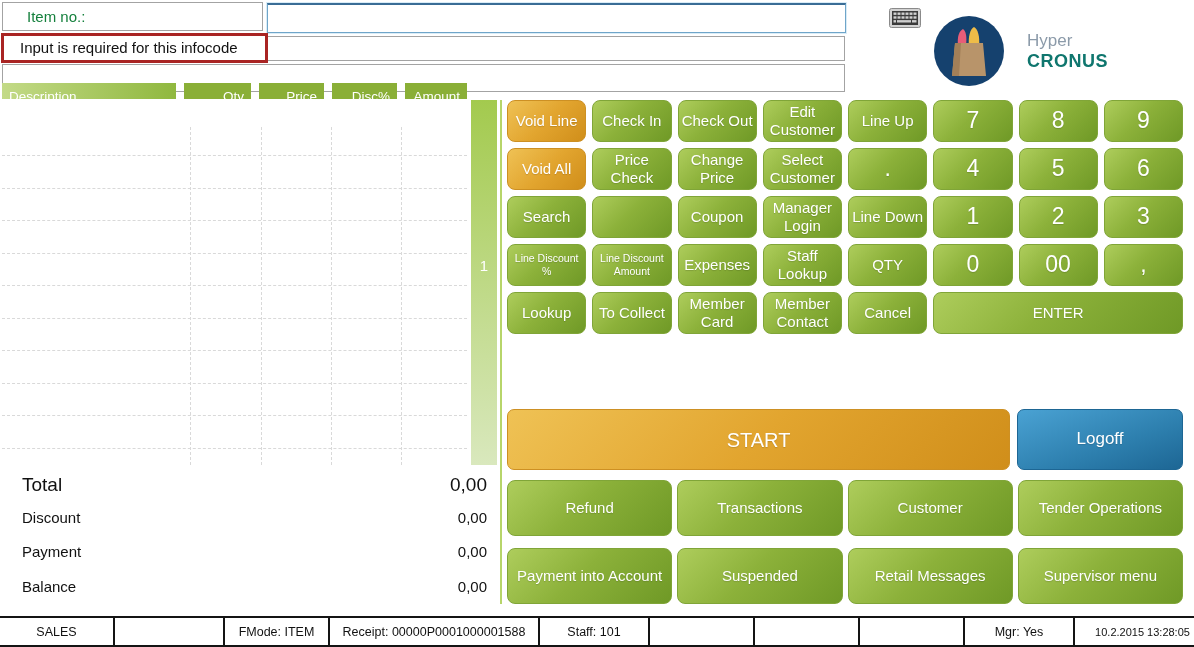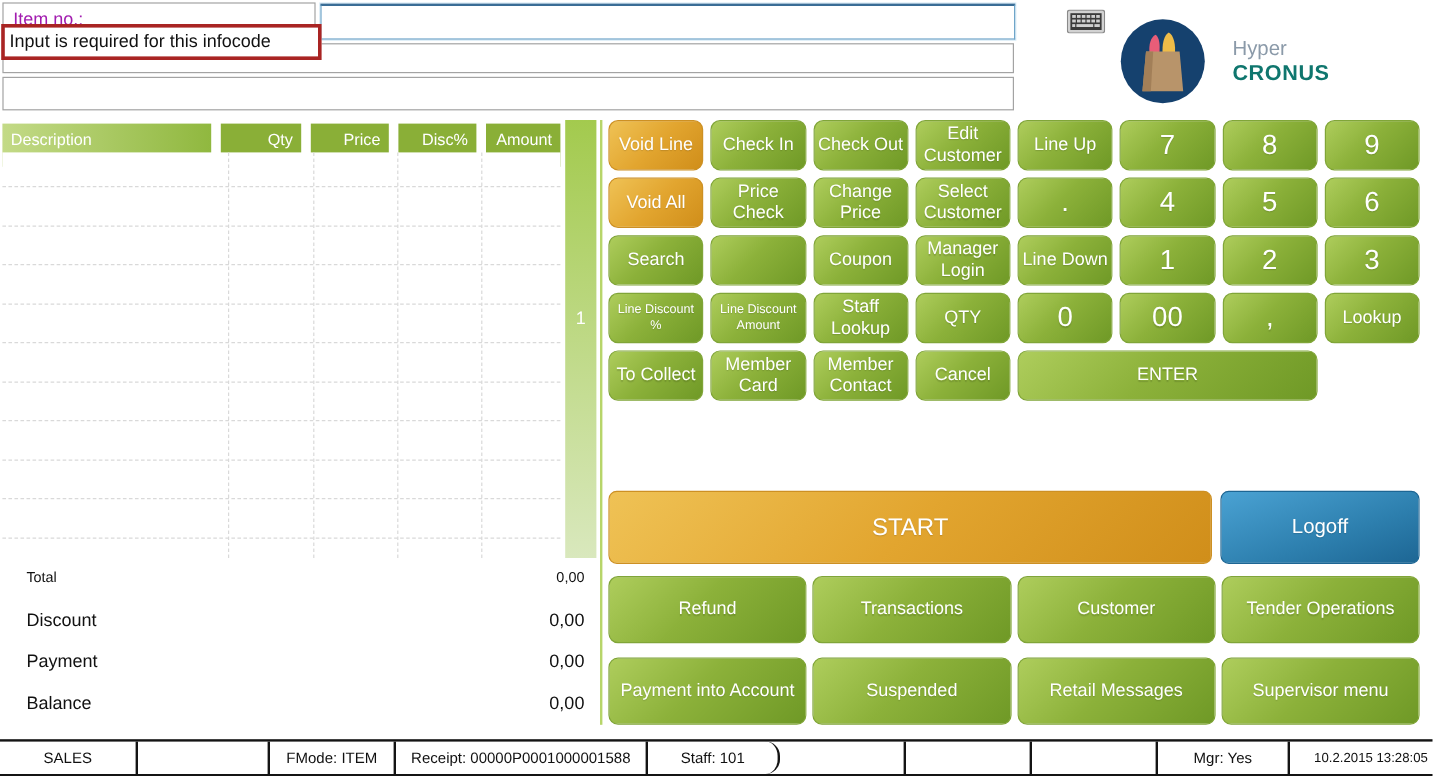--- a/index.html
+++ b/index.html
@@ -5,55 +5,55 @@
   * { margin:0; padding:0; box-sizing:border-box; }
   html,body { background:#fff; }
   body { font-family:"Liberation Sans","DejaVu Sans",sans-serif; }
   #app {
     position:relative; width:1194px; height:647px; background:#fff;
     overflow:hidden; margin:0 auto;
   }
   
   .field { position:absolute; background:#fff; border:1px solid #a3a3a3; }
   #item-label { left:2px; top:2px; width:261px; height:29px; font-size:15px;
-    color:#a21caf; line-height:27px; padding-left:8px; }
+    color:#15803d; line-height:27px; padding-left:24px; }
   #main-input { left:267px; top:3px; width:579px; height:30px;
     border:1px solid #6fa5c9; border-top:2px solid #3a6d96;
     box-shadow:0 0 0 1px #d9ecf7; font-size:15px; padding:2px 36px 2px 6px; color:#111; }
   #kb-icon { position:absolute; right:273px; top:8px; width:32px; height:20px; cursor:pointer; }
   #field-2 { left:2px; top:36px; width:843px; height:25px; }
   #field-3 { left:2px; top:64px; width:843px; height:28px; }
-  #error-box { position:absolute; left:1px; top:20px; width:267px; height:30px;
+  #error-box { position:absolute; left:1px; top:33px; width:267px; height:30px;
     background:#fff; border:3px solid #a92423; font-size:15px; color:#111;
-    line-height:24px; padding-left:4px; z-index:3; }
+    line-height:24px; padding-left:16px; z-index:3; }
   
   #logo { position:absolute; left:933px; top:16px; width:250px; height:70px; display:flex; align-items:center; }
   #logo-text { margin-left:22px; }
   #logo-top { font-size:17px; color:#8b9aa9; }
   #logo-bottom { font-size:18px; font-weight:bold; color:#0f766e; letter-spacing:0.5px; }
   
-  #grid-header { position:absolute; left:2px; top:103px; width:465px; height:36px;
+  #grid-header { position:absolute; left:2px; top:83px; width:465px; height:16px;
     display:flex; gap:8px; }
   .gh-cell { background:#8aaf37; color:#fff; font-size:13.5px; line-height:28px;
     padding:0 7px; text-align:right; }
   .gh-cell.first { background:linear-gradient(to right,#c3da87,#90b83f); text-align:left; }
   #grid-body { position:absolute; left:2px; top:127px; width:465px; height:338px; background:#fff; }
   .g-hline { position:absolute; left:0; width:100%; border-top:1px dashed #d9d9d9; }
   .g-vline { position:absolute; top:0; height:100%; border-left:1px dashed #d9d9d9; }
   
   #scrollbar { position:absolute; left:471px; top:100px; width:26px; height:365px;
     background:linear-gradient(to bottom,#a3ca4e,#d9e8bd); cursor:pointer; }
   #page-num { position:absolute; top:43%; width:100%; text-align:center;
     color:#fff; font-size:15px; }
   #divider { position:absolute; left:500px; top:100px; width:2px; height:504px; background:#b7d56a; }
   
   #totals { position:absolute; left:22px; top:474px; width:465px; }
   .t-row { position:absolute; left:0; width:100%; display:flex; justify-content:space-between;
     font-size:15px; color:#111; }
-  .t-row.big { font-size:12px; }
+  .t-row.big { font-size:19px; }
   
   .btn { display:flex; align-items:center; justify-content:center; text-align:center;
     color:#fff; border-radius:8px; font-size:15px; line-height:1.2; cursor:pointer;
     text-shadow:0 1px 1px rgba(0,0,0,0.15); padding:2px; }
   .btn.green { background:linear-gradient(135deg,#aecd5c 0%,#8cb13a 45%,#6f9926 100%);
     border:1px solid #80a538; }
   .btn.orange { background:linear-gradient(135deg,#efc255 0%,#e2a52f 50%,#d08e1a 100%);
     border:1px solid #cd9023; }
   .btn.blue { background:linear-gradient(160deg,#4aa2d3 0%,#2d7fae 60%,#1d6694 100%);
     border:1px solid #1d6694; }
@@ -190,20 +190,21 @@
       <div class="btn green">Search</div>
       <div class="btn green"></div>
       <div class="btn green">Coupon</div>
       <div class="btn green">Manager Login</div>
       <div class="btn green">Line Down</div>
       <div class="btn green num">1</div>
       <div class="btn green num">2</div>
       <div class="btn green num">3</div>
       <div class="btn green small">Line Discount %</div>
       <div class="btn green small">Line Discount Amount</div>
+      <div class="btn green">Expenses</div>
       <div class="btn green">Staff Lookup</div>
       <div class="btn green">QTY</div>
       <div class="btn green num">0</div>
       <div class="btn green num">00</div>
       <div class="btn green num">,</div>
       <div class="btn green">Lookup</div>
       <div class="btn green">To Collect</div>
       <div class="btn green">Member Card</div>
       <div class="btn green">Member Contact</div>
       <div class="btn green">Cancel</div>
@@ -220,20 +221,20 @@
       <div class="btn green">Suspended</div>
       <div class="btn green">Retail Messages</div>
       <div class="btn green">Supervisor menu</div>
     </div>
 
   <div id="status-bar">
       <div class="sb-cell" style="width: 115px;">SALES</div>
       <div class="sb-cell" style="width: 110px;"></div>
       <div class="sb-cell" style="width: 105px;">FMode: ITEM</div>
       <div class="sb-cell" style="width: 210px;">Receipt: 00000P0001000001588</div>
-      <div class="sb-cell" style="width: 110px; border-radius: 12px;">Staff: 101</div>
+      <div class="sb-cell" style="width: 110px;">Staff: 101</div>
       <div class="sb-cell" style="width: 105px;"></div>
       <div class="sb-cell" style="width: 105px;"></div>
       <div class="sb-cell" style="width: 105px;"></div>
       <div class="sb-cell" style="width: 110px;">Mgr: Yes</div>
       <div class="sb-cell" style="width: 119px;">10.2.2015 13:28:05</div>
     </div>
 </div>
 
 </body></html>

